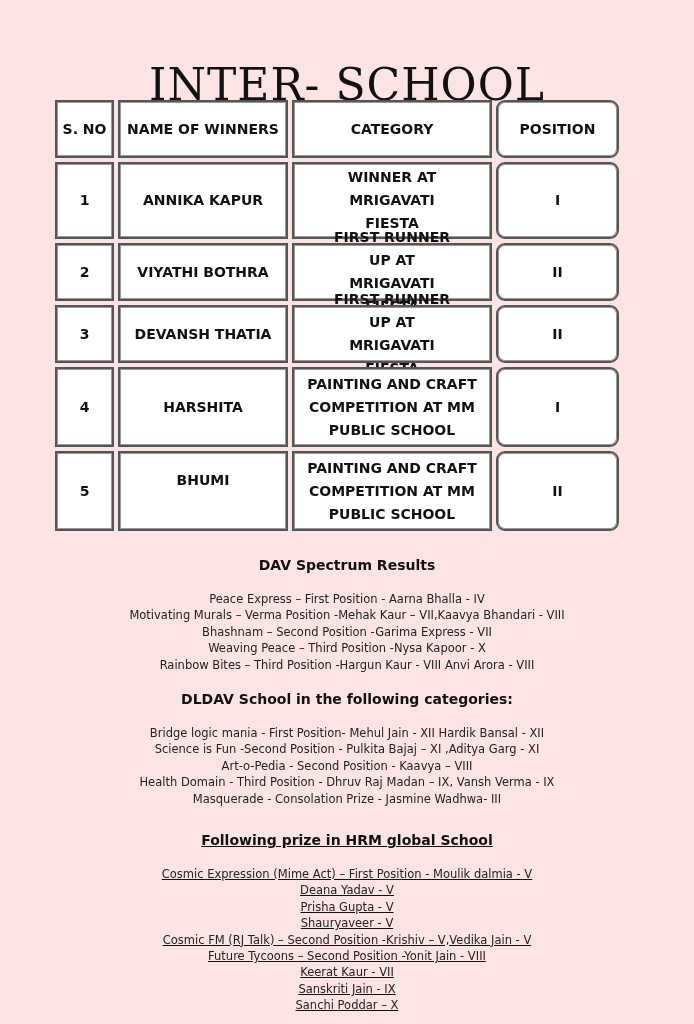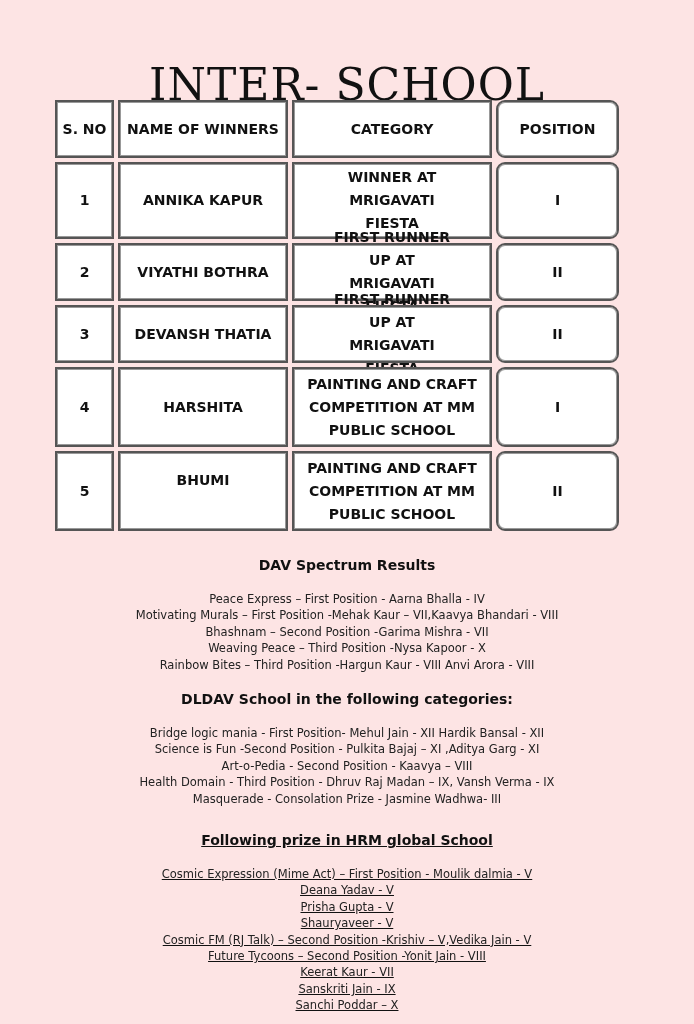--- a/index.html
+++ b/index.html
@@ -98,22 +98,22 @@
     <div class="cell c1 h-r5">5</div>
     <div class="cell c2 h-r5 top">BHUMI</div>
     <div class="cell c3 h-r5">PAINTING AND CRAFT COMPETITION AT MM PUBLIC SCHOOL</div>
     <div class="cell c4 h-r5">II</div>
   </div>
 </div>
 
 <div class="section" id="sec1">
   <h2>DAV Spectrum Results</h2>
   <div class="line">Peace Express – First Position - Aarna Bhalla - IV</div>
-  <div class="line">Motivating Murals – First Position -Mehak Kaur – VII,Kaavya Bhandari - VIII</div>
-  <div class="line">Bhashnam – Second Position -Garima Mishra - VII</div>
+  <div class="line">Motivating Murals – Verma Position -Mehak Kaur – VII,Kaavya Bhandari - VIII</div>
+  <div class="line">Bhashnam – Second Position -Garima Express - VII</div>
   <div class="line">Weaving Peace – Third Position -Nysa Kapoor - X</div>
   <div class="line">Rainbow Bites – Third Position -Hargun Kaur - VIII Anvi Arora - VIII</div>
 </div>
 
 <div class="section" id="sec2">
   <h2>DLDAV School in the following categories:</h2>
   <div class="line">Bridge logic mania - First Position- Mehul Jain - XII Hardik Bansal - XII</div>
   <div class="line">Science is Fun -Second Position - Pulkita Bajaj – XI ,Aditya Garg - XI</div>
   <div class="line">Art-o-Pedia - Second Position - Kaavya – VIII</div>
   <div class="line">Health Domain - Third Position - Dhruv Raj Madan – IX, Vansh Verma - IX</div>

